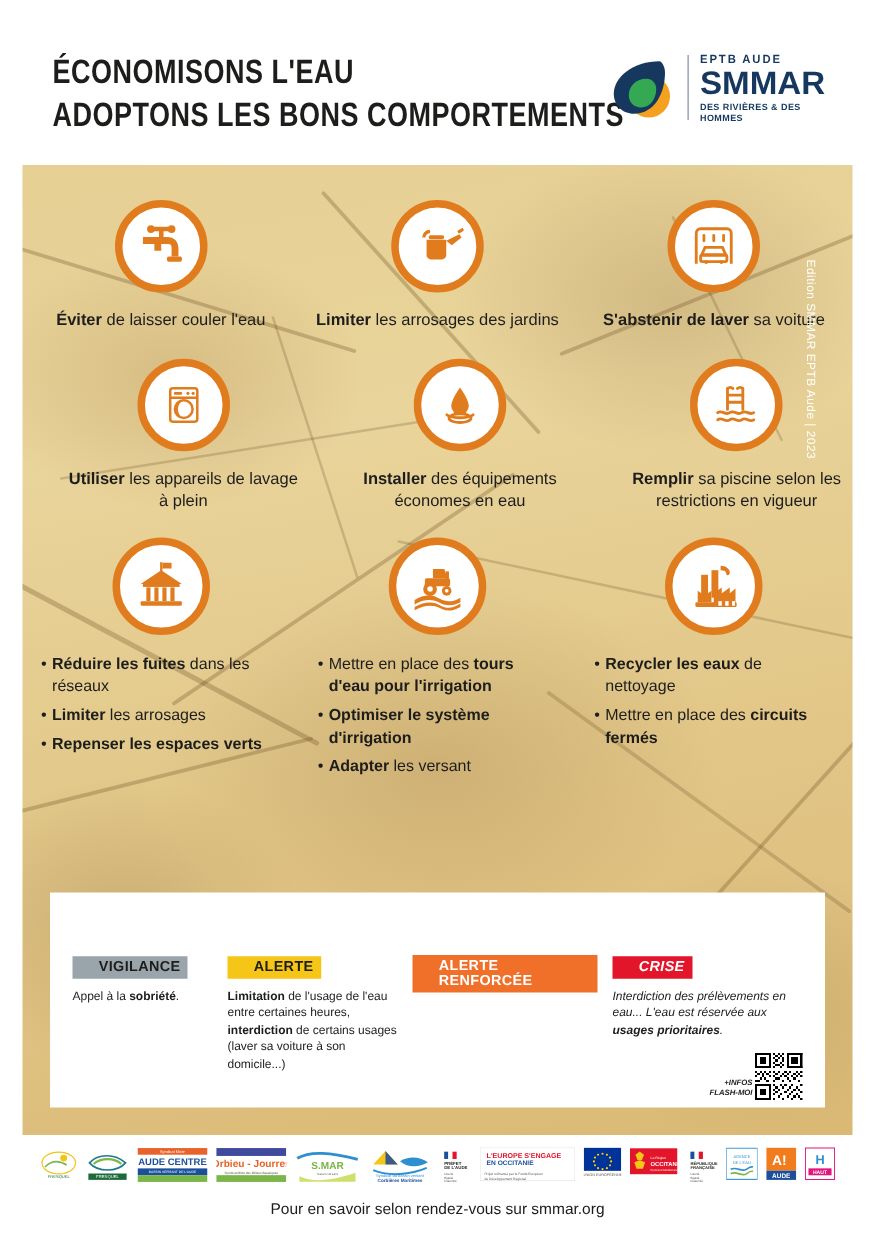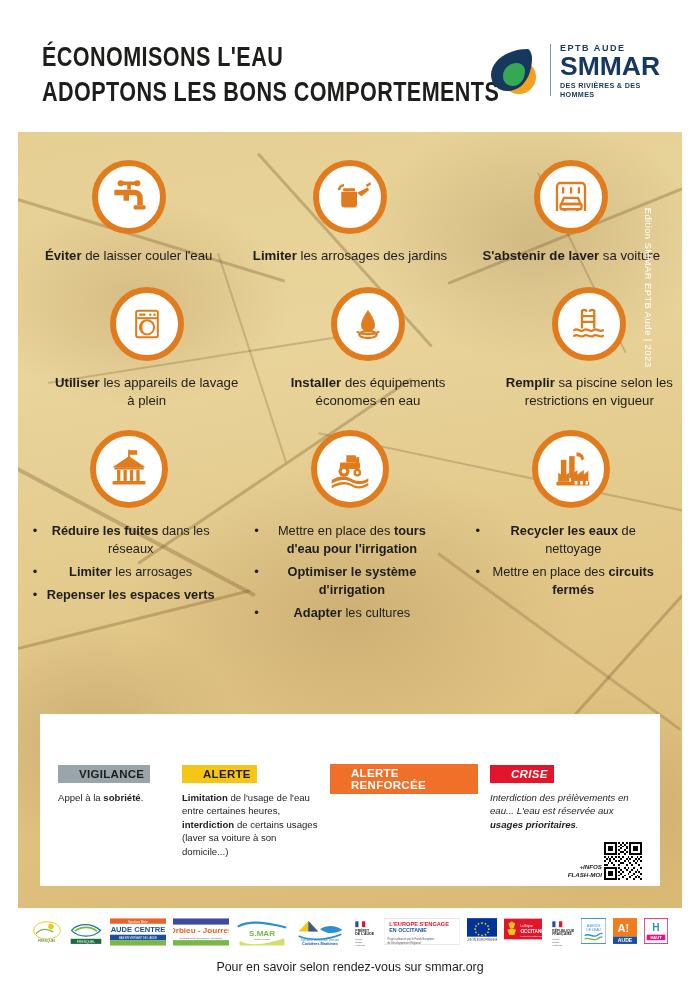--- a/index.html
+++ b/index.html
@@ -95,21 +95,21 @@
   .caption b{font-weight:bold;}
 
   .bullets{margin-top:14px;width:200px;}
   .bullet{
     display:flex;
     font-size:12.8px;line-height:18px;
     margin-bottom:5px;
     color:#1d1d1b;
   }
   .bullet .dot{width:13px;flex:0 0 13px;text-align:center;font-size:13px;line-height:18px;}
-  .bullet .btxt{flex:1;text-align:center;padding-right:9px;}
+  .bullet .btxt{flex:1;padding-right:9px;}
   .bullet b{font-weight:bold;}
 
   
   .vig{
     position:absolute;left:22px;top:582px;width:620px;height:172px;
     background:#ffffff;
   }
   .vig-title{
     position:absolute;left:50%;top:14px;transform:translateX(-50%);
     background:#0d0d0d;color:#ffffff;
@@ -331,21 +331,21 @@
             <div class="bullet">
                 <span class="dot">•</span>
                 <span class="btxt"><span>Mettre en place des </span><b>tours d'eau pour l'irrigation</b></span>
               </div>
             <div class="bullet">
                 <span class="dot">•</span>
                 <span class="btxt"><b>Optimiser le système d'irrigation</b><span></span></span>
               </div>
             <div class="bullet">
                 <span class="dot">•</span>
-                <span class="btxt"><b>Adapter</b><span> les cultures</span></span>
+                <span class="btxt"><b>Adapter</b><span> les versant</span></span>
               </div>
           </div>
         </div>
 
         <div class="cell">
           <div class="icon-circle">
             <svg viewBox="0 0 48 48" width="44" height="44" fill="#e07c1e">
               <path d="M30 6 c5 0 8 3 8 6 c0 3 -3 3 -3 1 c0 -2 -2 -3 -5 -3 z"></path>
               <rect x="13" y="14" width="6" height="20"></rect>
               <rect x="22" y="10" width="6" height="24"></rect>

